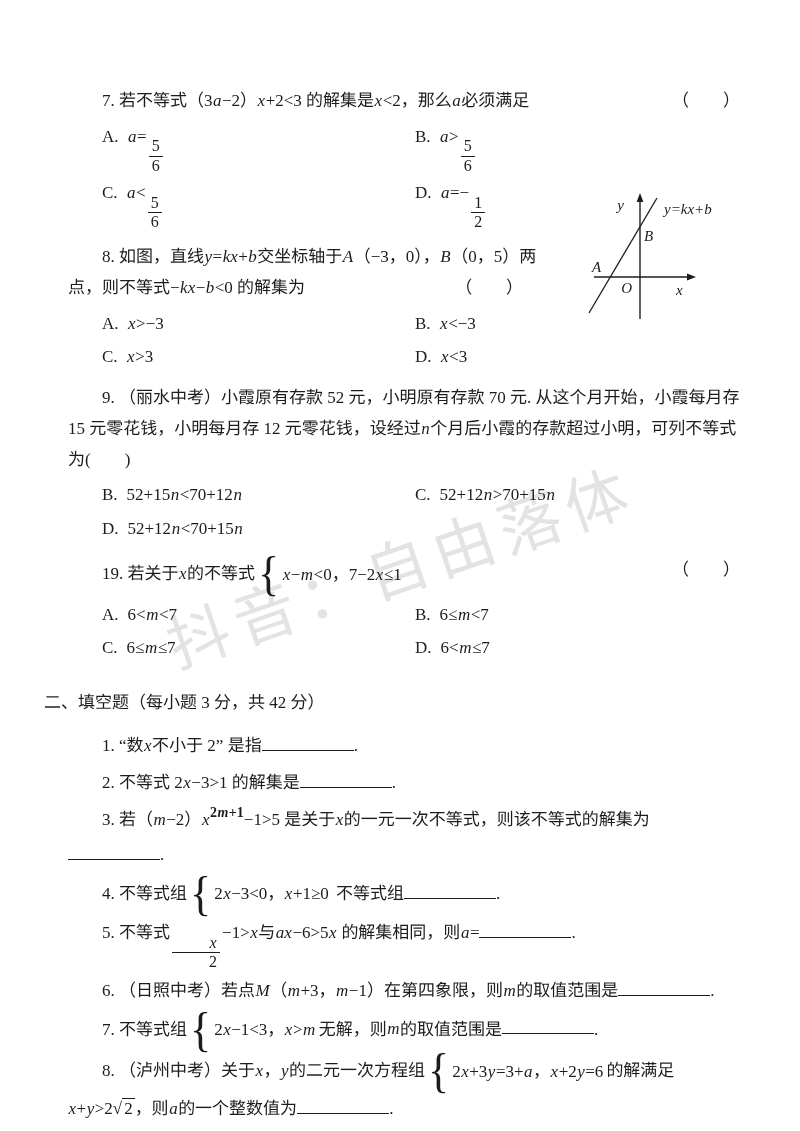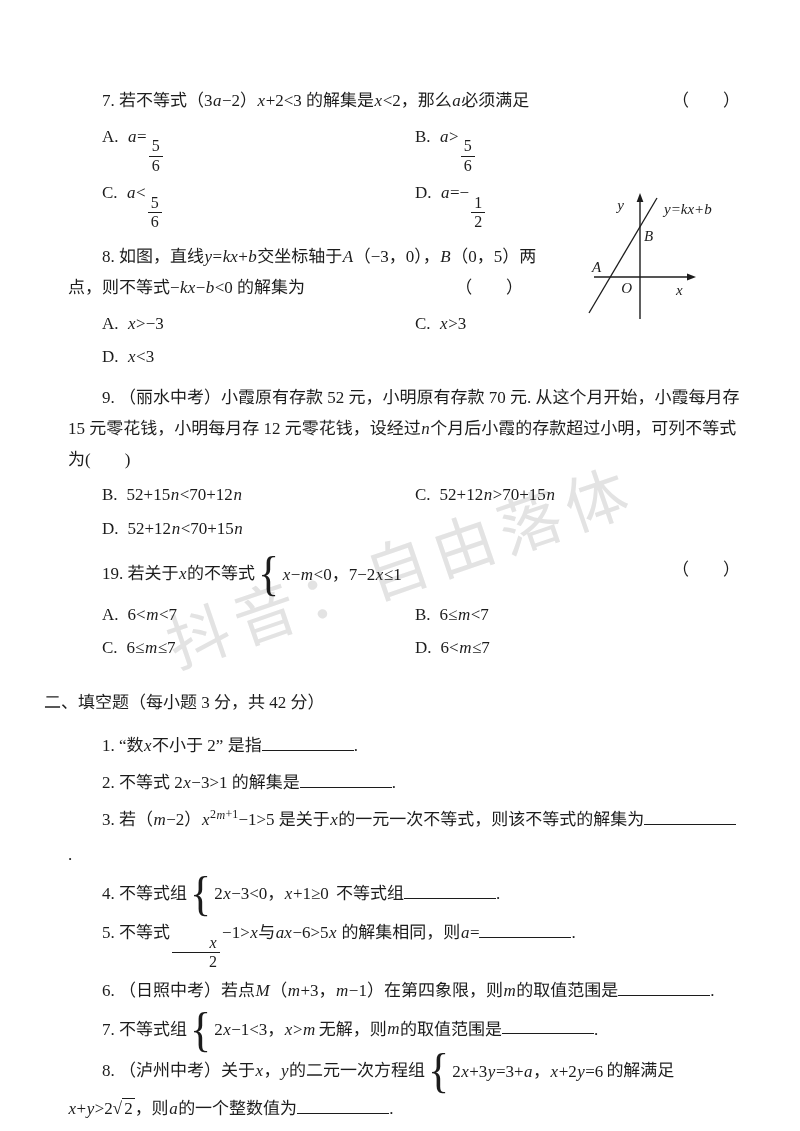--- a/index.html
+++ b/index.html
@@ -15,21 +15,21 @@
   .olabel{margin-right:9px;}
   .bracket-float{float:right;text-indent:0;}
   .bracket-gap{margin-left:150px;}
   .frac{display:inline-flex;flex-direction:column;align-items:center;vertical-align:-0.6em;
         line-height:1.15;font-size:16px;margin:0 2px;}
   .fnum{border-bottom:1px solid #1c1c1c;padding:0 3px;}
   .fden{padding:0 3px;}
   .cases{display:inline-flex;align-items:center;vertical-align:middle;margin:0 3px;text-indent:0;}
   .brace{font-size:44px;line-height:.9;font-weight:300;transform:scaleY(1.08);}
   .crows{display:inline-flex;margin-left:3px;line-height:1.45;text-align:left;}
-  sup{font-size:12px;line-height:0;vertical-align:0.55em;}
+  sup{font-size:14px;line-height:0;vertical-align:0.55em;font-weight:bold;}
   .sqrt{white-space:nowrap;}
   .rand{border-top:1.2px solid #1c1c1c;padding:0 2px;}
   .blank{display:inline-block;width:92px;height:1px;border-bottom:1.2px solid #1c1c1c;}
   .sec-head{margin:24px 0 12px -24px;line-height:1.7;}
   .sec-title{font-weight:normal;}
   .fbq{line-height:2.05;text-indent:2em;margin-bottom:2px;}
   i{padding:0 .5px;}
   .figure{position:absolute;left:588px;top:192px;width:205px;height:130px;z-index:1;}
 </style>
 </head>
@@ -58,20 +58,21 @@
             <div class="opt"><span class="olabel">D.</span><span><i>a</i>=−</span><span class="frac">
                 <span class="fnum">1</span>
                 <span class="fden">2</span>
               </span></div>
           </div>
         </div>
         <div>
           <div class="q q-fig"><span class="qnum">8. </span><span>如图，直线<i>y</i>=<i>kx</i>+<i>b</i>交坐标轴于<i>A</i>（−3，0），<i>B</i>（0，5）两点，则不等式−<i>kx</i>−<i>b</i>&lt;0 的解集为</span><span class="bracket-gap">（　　）</span></div>
           <div class="opts">
             <div class="opt"><span class="olabel">A.</span><span><i>x</i>&gt;−3</span></div>
+            <div class="opt"><span class="olabel">B.</span><span><i>x</i>&lt;−3</span></div>
             <div class="opt"><span class="olabel">C.</span><span><i>x</i>&gt;3</span></div>
             <div class="opt"><span class="olabel">D.</span><span><i>x</i>&lt;3</span></div>
           </div>
         </div>
         <div>
           <div class="q"><span class="qnum">9. </span><span>（丽水中考）小霞原有存款 52 元，小明原有存款 70 元. 从这个月开始，小霞每月存 15 元零花钱，小明每月存 12 元零花钱，设经过<i>n</i>个月后小霞的存款超过小明，可列不等式为</span><span>(　　)</span></div>
           <div class="opts">
             <div class="opt"><span class="olabel">B.</span><span>52+15<i>n</i>&lt;70+12<i>n</i></span></div>
             <div class="opt"><span class="olabel">C.</span><span>52+12<i>n</i>&gt;70+15<i>n</i></span></div>
             <div class="opt"><span class="olabel">D.</span><span>52+12<i>n</i>&lt;70+15<i>n</i></span></div>

